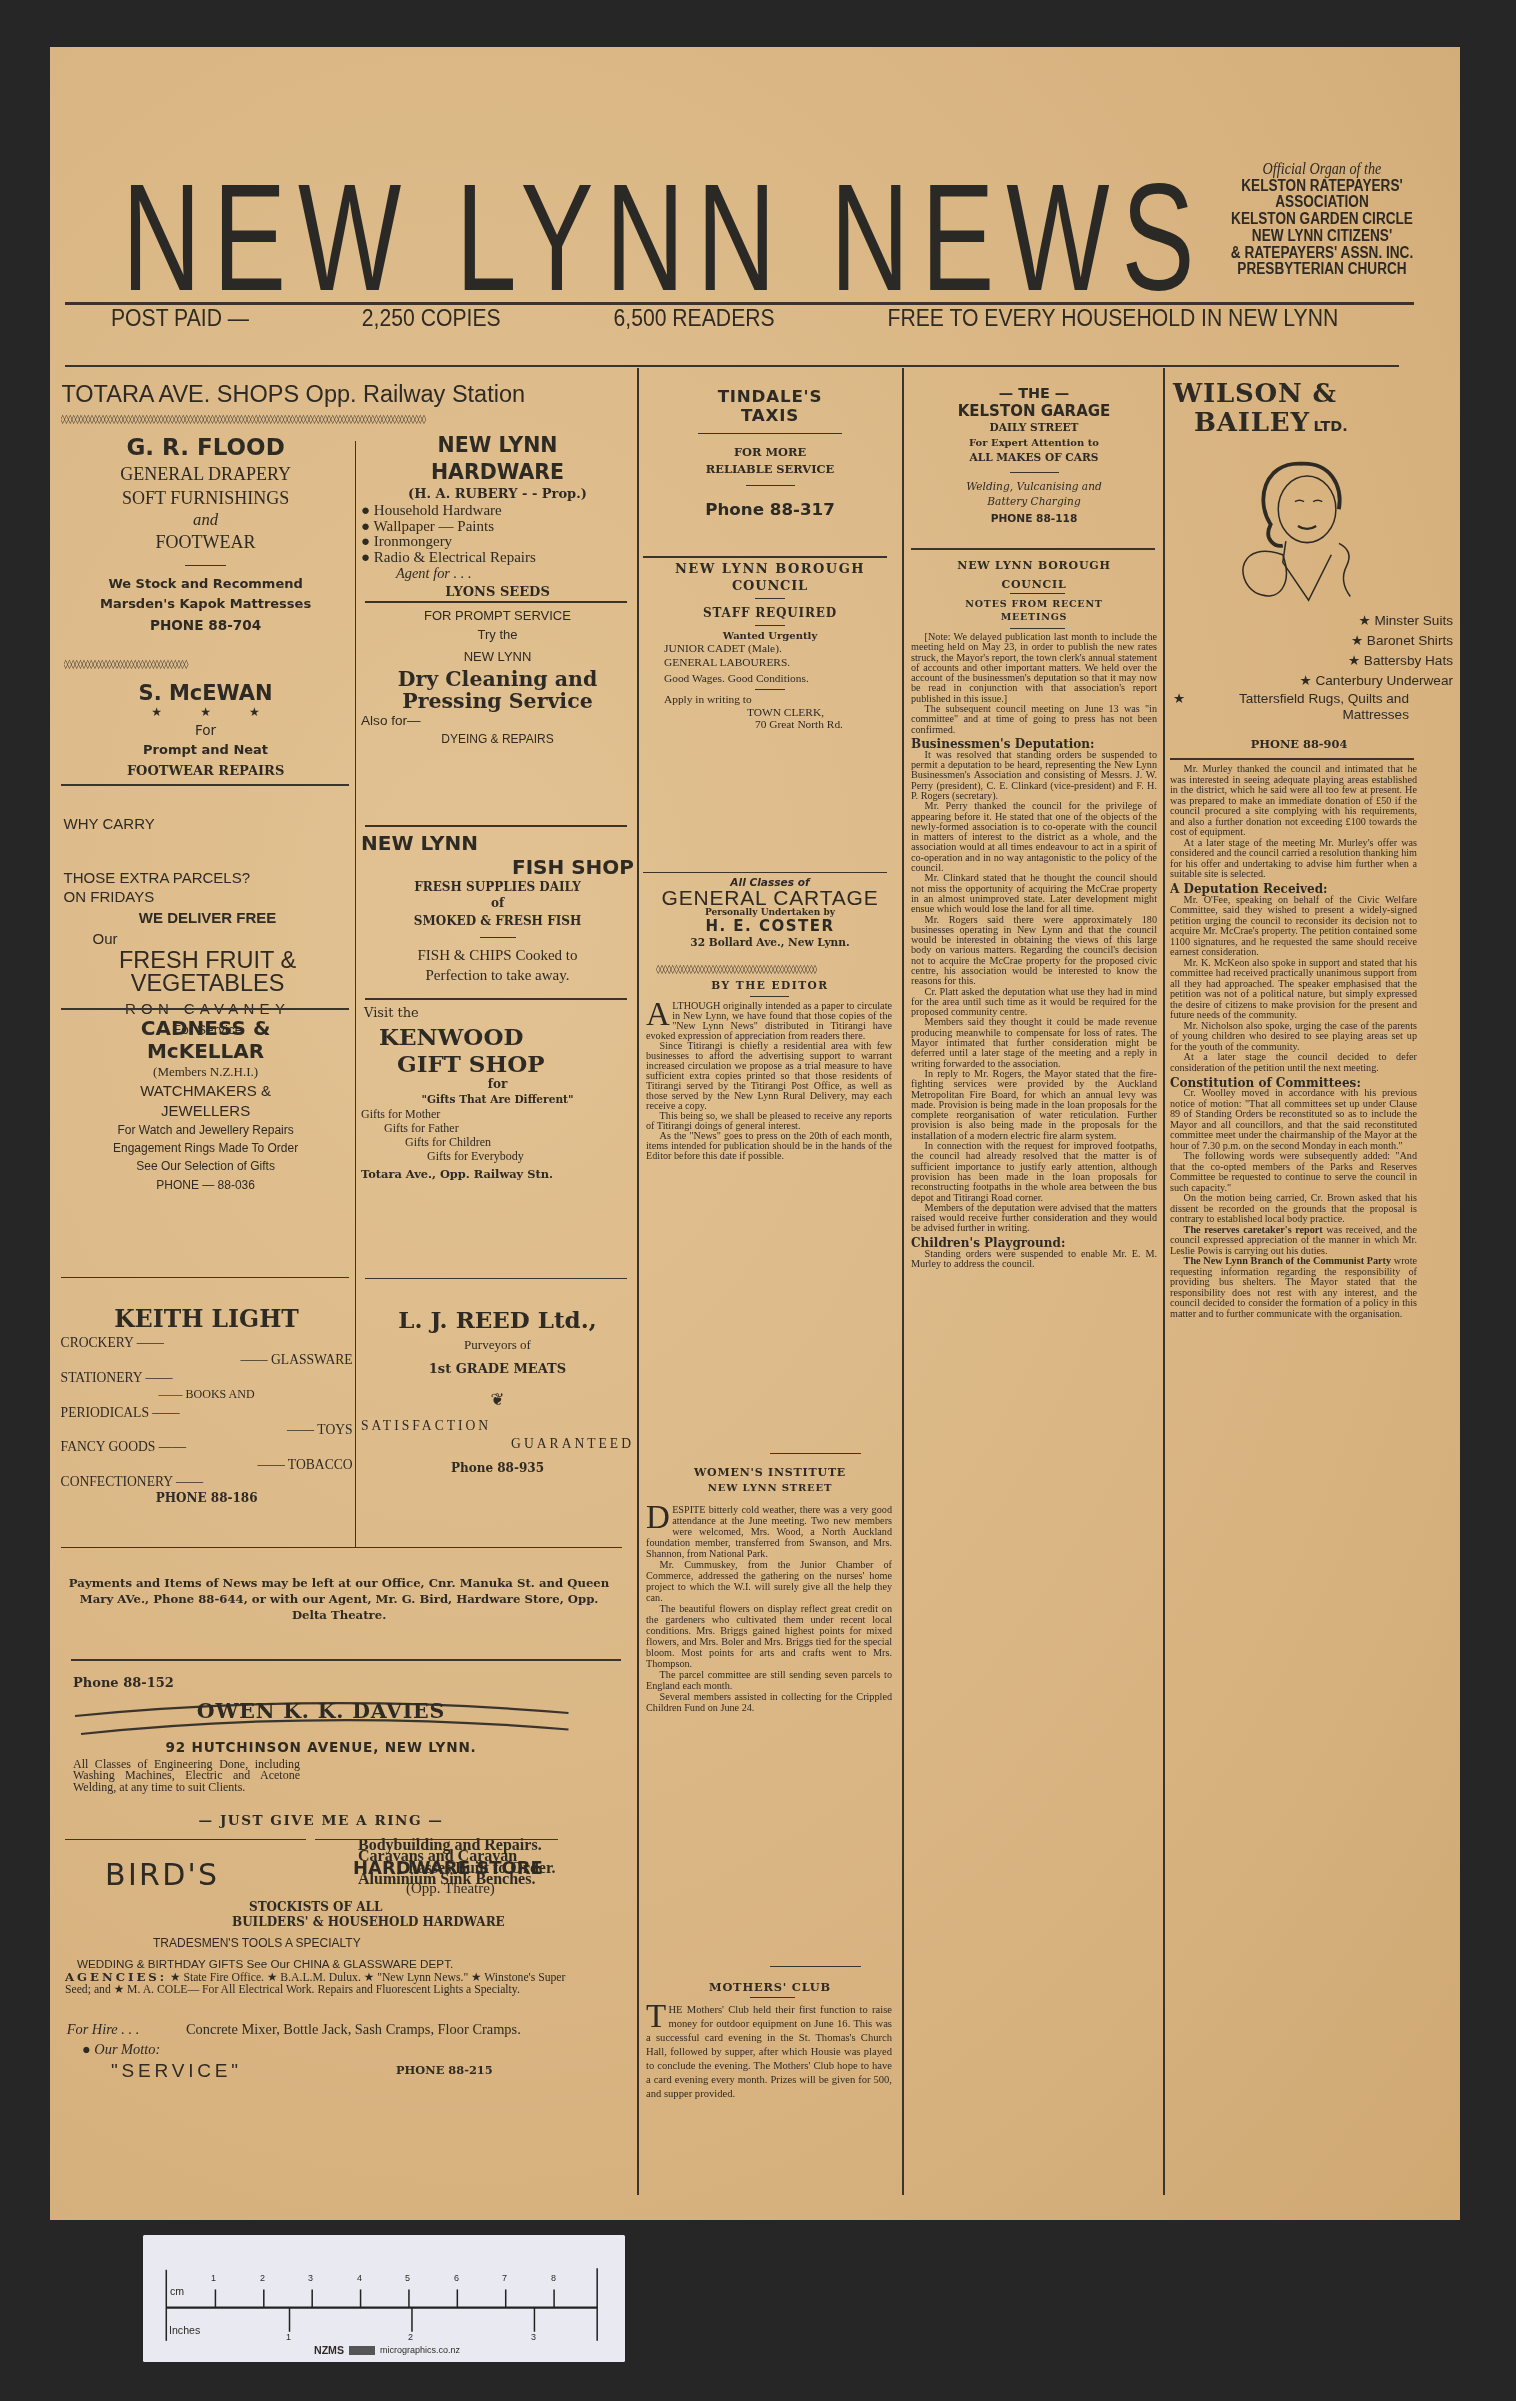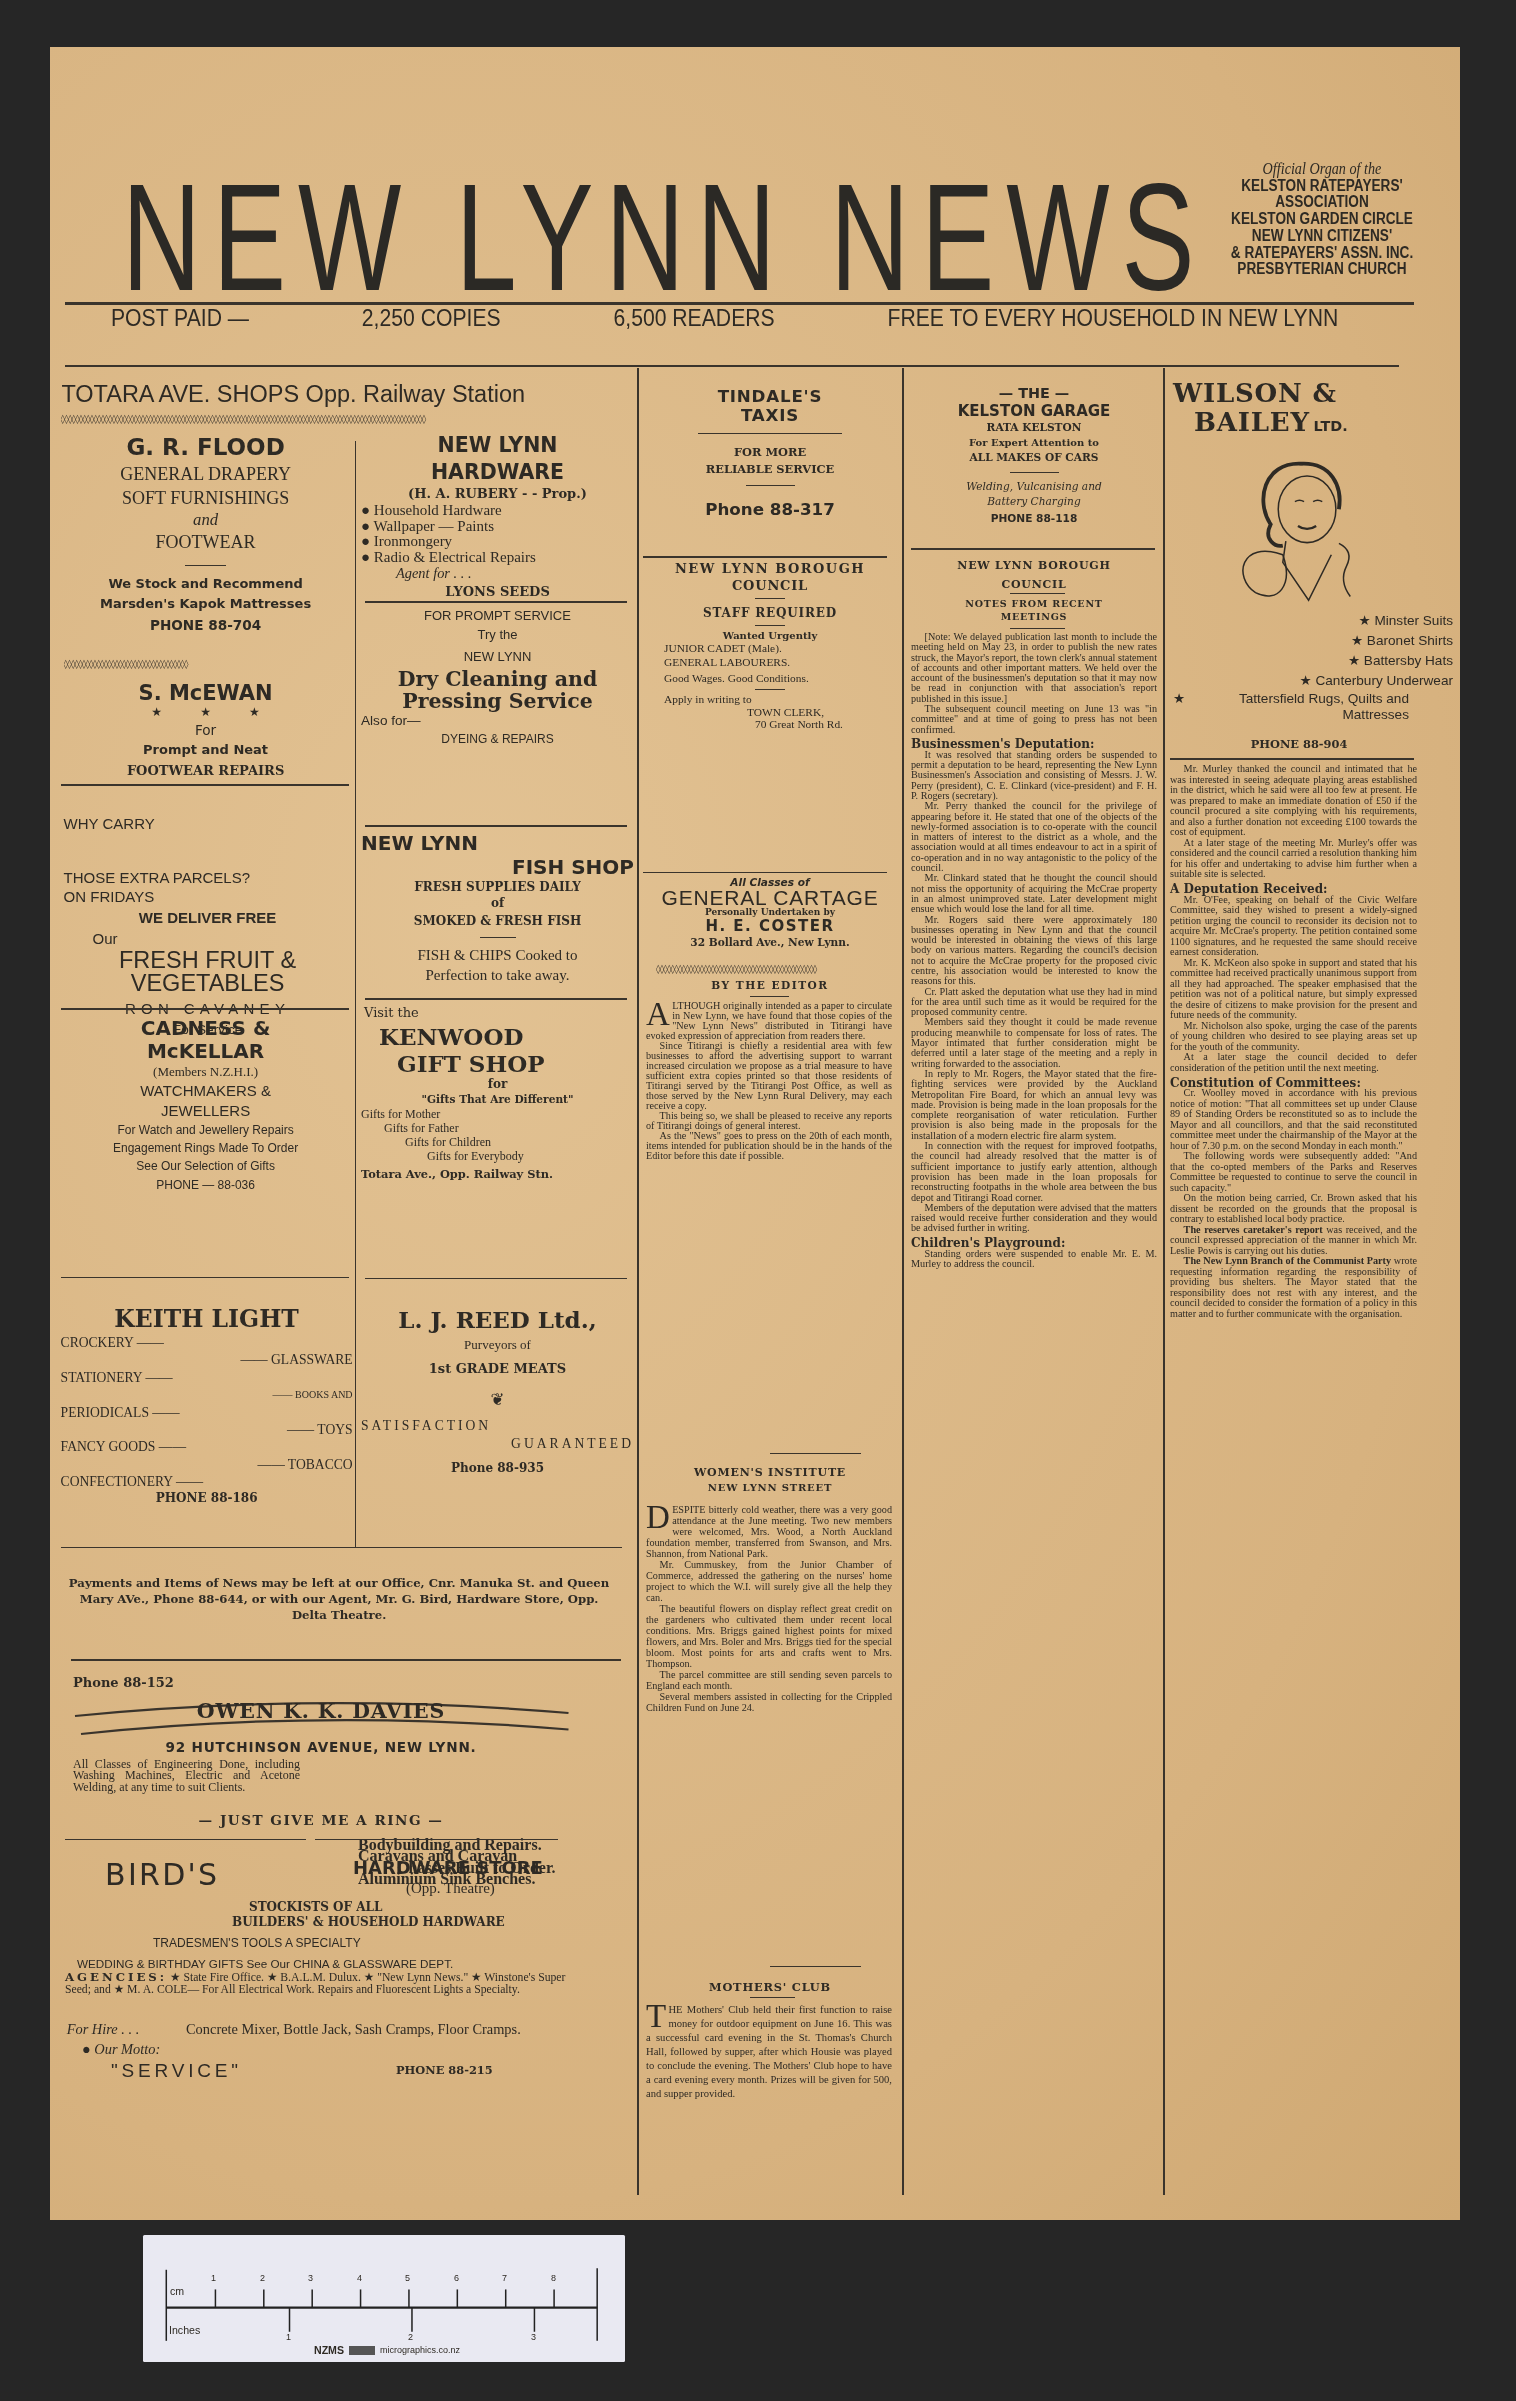--- a/index.html
+++ b/index.html
@@ -112,21 +112,21 @@
     <div class="libs" style="font-size:12px;line-height:18px;">See Our Selection of Gifts</div>
     <div class="libs" style="font-size:12px;line-height:21px;">PHONE — 88-036</div>
   </div>
   <div class="rule" style="left:10.6px;top:1230px;width:288px;height:0.8px;"></div>
 
   <div class="abs" style="left:10.6px;top:1257px;width:292px;">
     <div class="serifb c" style="font-size:23.5px;line-height:30px;">KEITH LIGHT</div>
     <div class="lib" style="font-size:13.6px;line-height:17.4px;">CROCKERY ——</div>
     <div class="lib" style="font-size:13.6px;line-height:17.4px;text-align:right;">—— GLASSWARE</div>
     <div class="lib" style="font-size:13.6px;line-height:17.4px;">STATIONERY ——</div>
-    <div class="lib" style="font-size:10px;line-height:17.4px;text-align:right;">—— BOOKS AND</div>
+    <div class="lib" style="font-size:12px;line-height:17.4px;text-align:center;">—— BOOKS AND</div>
     <div class="lib" style="font-size:13.6px;line-height:17.4px;">PERIODICALS ——</div>
     <div class="lib" style="font-size:13.6px;line-height:17.4px;text-align:right;">—— TOYS</div>
     <div class="lib" style="font-size:13.6px;line-height:17.4px;">FANCY GOODS ——</div>
     <div class="lib" style="font-size:13.6px;line-height:17.4px;text-align:right;">—— TOBACCO</div>
     <div class="lib" style="font-size:13.6px;line-height:17.4px;">CONFECTIONERY ——</div>
     <div class="serifb c" style="font-size:12px;line-height:15px;">PHONE 88-186</div>
   </div>
 
   <div class="abs" style="left:311px;top:385px;width:273px;">
     <div class="sansb c" style="font-size:20.5px;line-height:26.5px;">NEW LYNN</div>
@@ -285,21 +285,21 @@
   <div class="rule" style="left:720px;top:1919px;width:91px;height:0.8px;"></div>
   <div class="abs serifb c" style="left:591px;top:1933px;width:258px;font-size:11.4px;letter-spacing:0.8px;">MOTHERS' CLUB</div>
   <div class="rule" style="left:700px;top:1950px;width:45px;height:0.8px;"></div>
   <div class="body-col" style="left:596px;top:1956px;width:246px;font-size:10.6px;line-height:14px;">
     <p class="noind dropcap">THE Mothers' Club held their first function to raise money for outdoor equipment on June 16. This was a successful card evening in the St. Thomas's Church Hall, followed by supper, after which Housie was played to conclude the evening. The Mothers' Club hope to have a card evening every month. Prizes will be given for 500, and supper provided.</p>
   </div>
 
   <div class="abs c" style="left:857px;top:338px;width:254px;">
     <div class="sansb" style="font-size:14.4px;line-height:16.7px;">— THE —</div>
     <div class="sansb" style="font-size:15px;line-height:18px;">KELSTON GARAGE</div>
-    <div class="serifb" style="font-size:10.6px;line-height:15px;">RATA KELSTON</div>
+    <div class="serifb" style="font-size:10.6px;line-height:15px;">DAILY STREET</div>
     <div class="serifb" style="font-size:10px;line-height:15px;">For Expert Attention to</div>
     <div class="serifb" style="font-size:10.6px;line-height:15px;">ALL MAKES OF CARS</div>
     <div style="margin:7.6px auto 6px;width:49px;height:0.8px;background:#3a342c;"></div>
     <div class="serif ital" style="font-size:10.6px;line-height:15px;">Welding, Vulcanising and</div>
     <div class="serif ital" style="font-size:10.6px;line-height:15px;">Battery Charging</div>
     <div class="sansb" style="font-size:10.6px;line-height:18px;">PHONE 88-118</div>
   </div>
   <div class="rule" style="left:861px;top:501px;width:244px;height:2.3px;"></div>
 
   <div class="abs serifb c" style="left:857px;top:509px;width:254px;font-size:11px;line-height:19px;letter-spacing:0.8px;">

